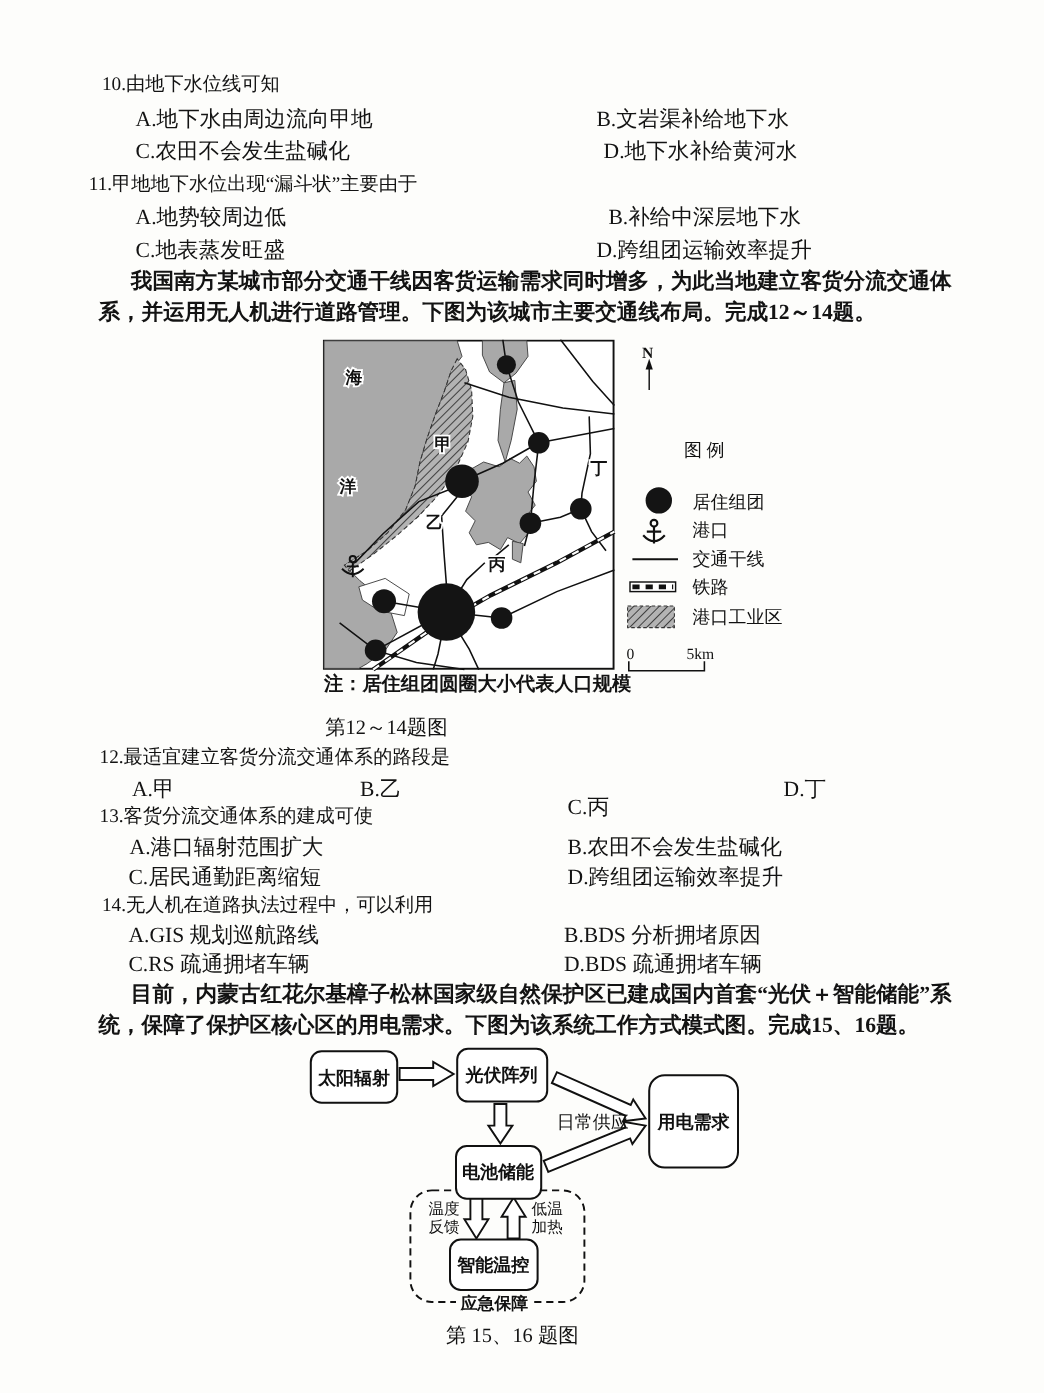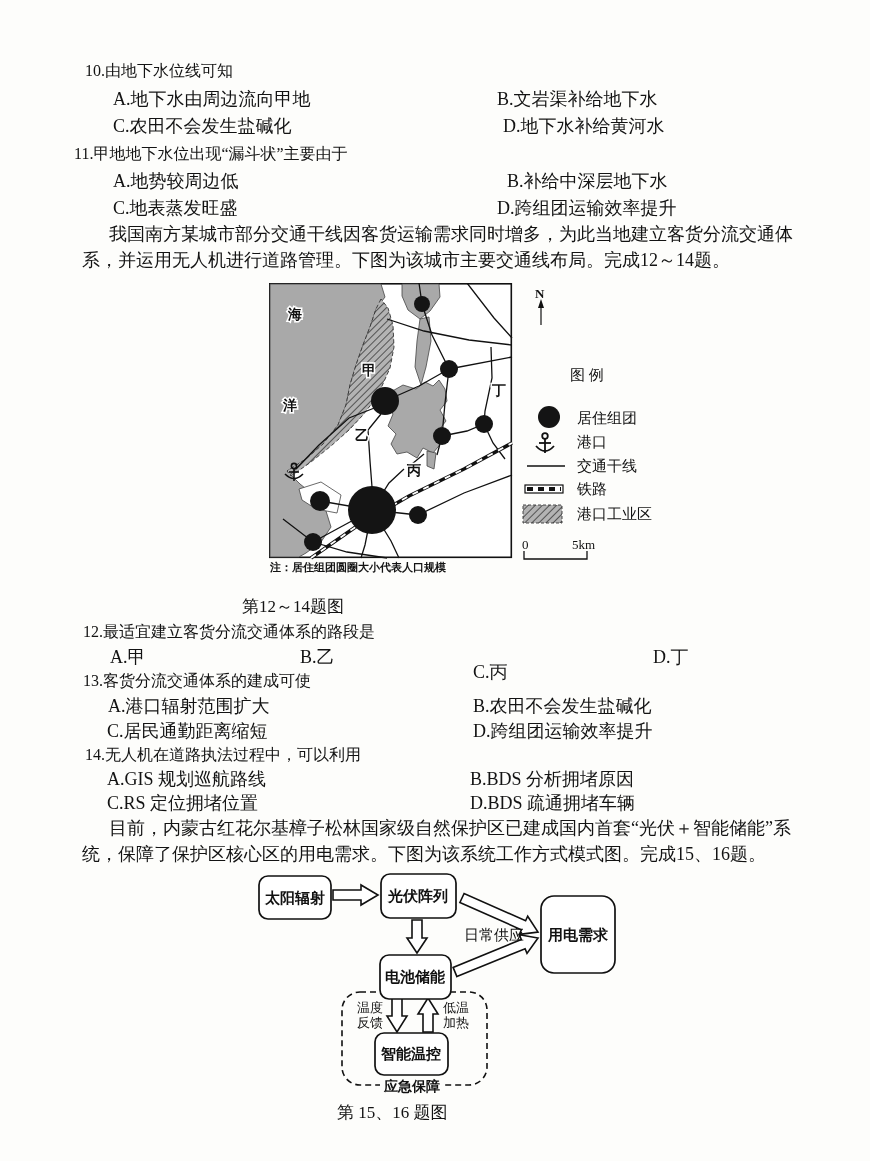--- a/index.html
+++ b/index.html
@@ -4,23 +4,23 @@
 <style>
   html,body{margin:0;padding:0;}
   body{
     width:870px;height:1161px;position:relative;background:#fdfdfb;
     font-family:"Liberation Serif","DejaVu Serif",serif;color:#131313;
     overflow:hidden;
   }
   .abs{position:absolute;white-space:nowrap;}
   .stem{font-size:16px;line-height:21px;}
   .opt{font-size:18px;line-height:21px;}
-  .para{font-size:18px;line-height:21px;}
-  .caption{font-size:17px;}
-  .note{font-size:11px;font-weight:bold;font-family:Liberation Mono, monospace;}
+  .para{font-size:18px;line-height:21px;font-weight:bold;}
+  .caption{font-size:17px;text-align:center;}
+  .note{font-size:16px;font-weight:bold;font-family:Liberation Mono, monospace;}
   svg text{font-family:"Liberation Serif","DejaVu Serif",serif;}
 </style>
 </head>
 <body>
 
 <div class="abs stem" style="left:85px;top:60px">10.由地下水位线可知</div>
 <div class="abs opt" style="left:113px;top:89px">A.地下水由周边流向甲地</div>
 <div class="abs opt" style="left:497px;top:89px">B.文岩渠补给地下水</div>
 <div class="abs opt" style="left:113px;top:116px">C.农田不会发生盐碱化</div>
 <div class="abs opt" style="left:503px;top:116px">D.地下水补给黄河水</div>
@@ -160,21 +160,21 @@
 
 <div class="abs stem" style="left:83px;top:670px">13.客货分流交通体系的建成可使</div>
 <div class="abs opt" style="left:108px;top:696px">A.港口辐射范围扩大</div>
 <div class="abs opt" style="left:473px;top:696px">B.农田不会发生盐碱化</div>
 <div class="abs opt" style="left:107px;top:721px">C.居民通勤距离缩短</div>
 <div class="abs opt" style="left:473px;top:721px">D.跨组团运输效率提升</div>
 
 <div class="abs stem" style="left:85px;top:744px">14.无人机在道路执法过程中，可以利用</div>
 <div class="abs opt" style="left:107px;top:769px">A.GIS 规划巡航路线</div>
 <div class="abs opt" style="left:470px;top:769px">B.BDS 分析拥堵原因</div>
-<div class="abs opt" style="left:107px;top:793px">C.RS 定位拥堵位置</div>
+<div class="abs opt" style="left:107px;top:793px">C.RS 疏通拥堵车辆</div>
 <div class="abs opt" style="left:470px;top:793px">D.BDS 疏通拥堵车辆</div>
 
 <div class="abs para" style="left:109px;top:818px">目前，内蒙古红花尔基樟子松林国家级自然保护区已建成国内首套“光伏＋智能储能”系</div>
 <div class="abs para" style="left:82px;top:844px">统，保障了保护区核心区的用电需求。下图为该系统工作方式模式图。完成15、16题。</div>
 
 <svg class="abs" style="left:250px;top:872px" width="380" height="225" viewBox="0 0 380 225">
 
   <rect x="92" y="120" width="145" height="93" rx="18" fill="none" stroke="#111" stroke-width="1.6" stroke-dasharray="6 4"></rect>
 
   <g fill="#fff" stroke="#111" stroke-width="1.6" stroke-linejoin="miter">

